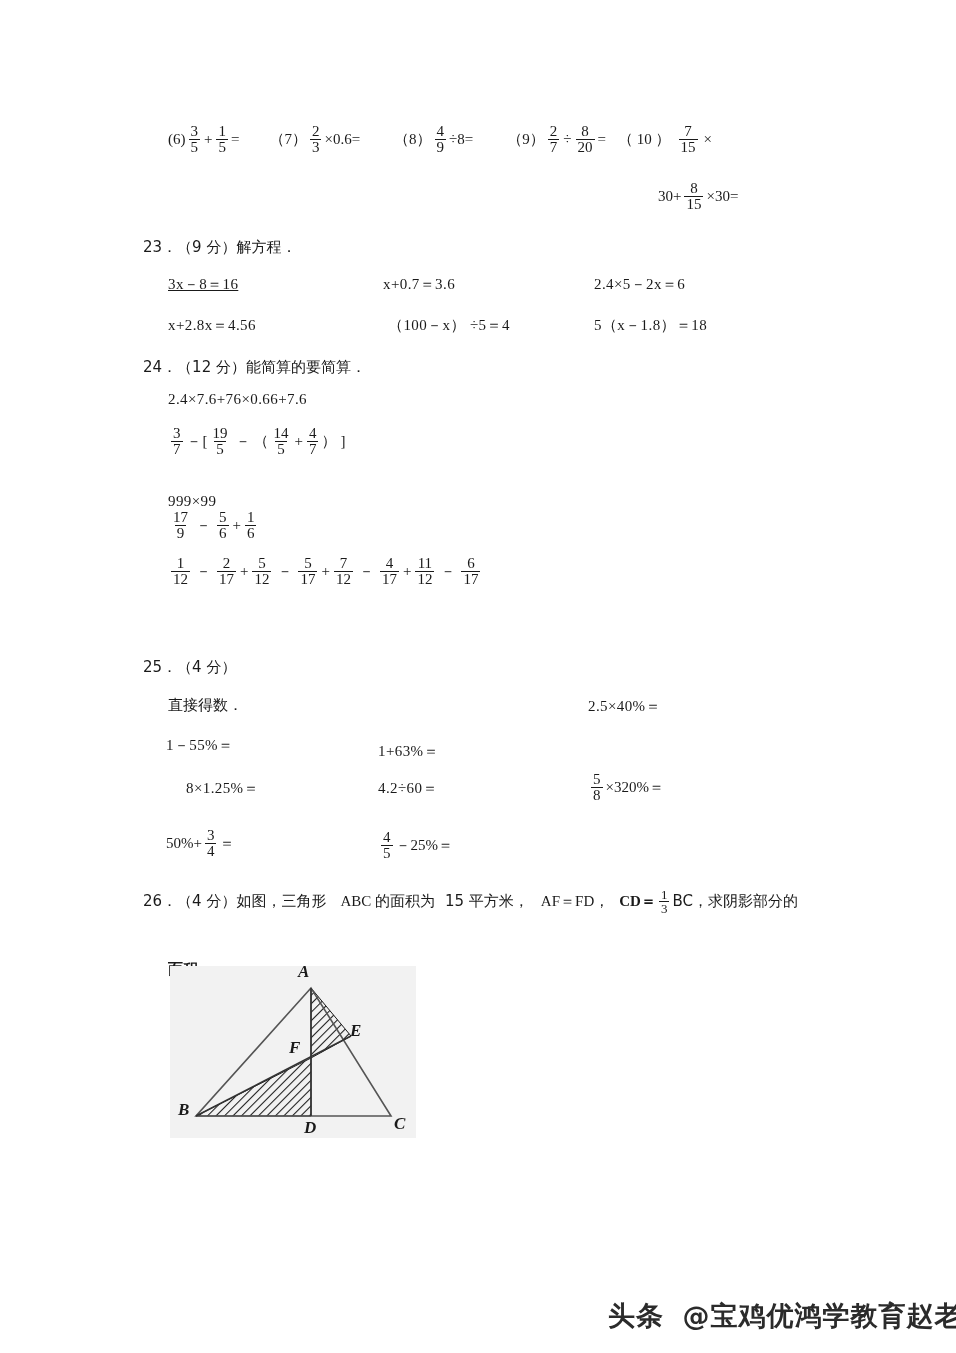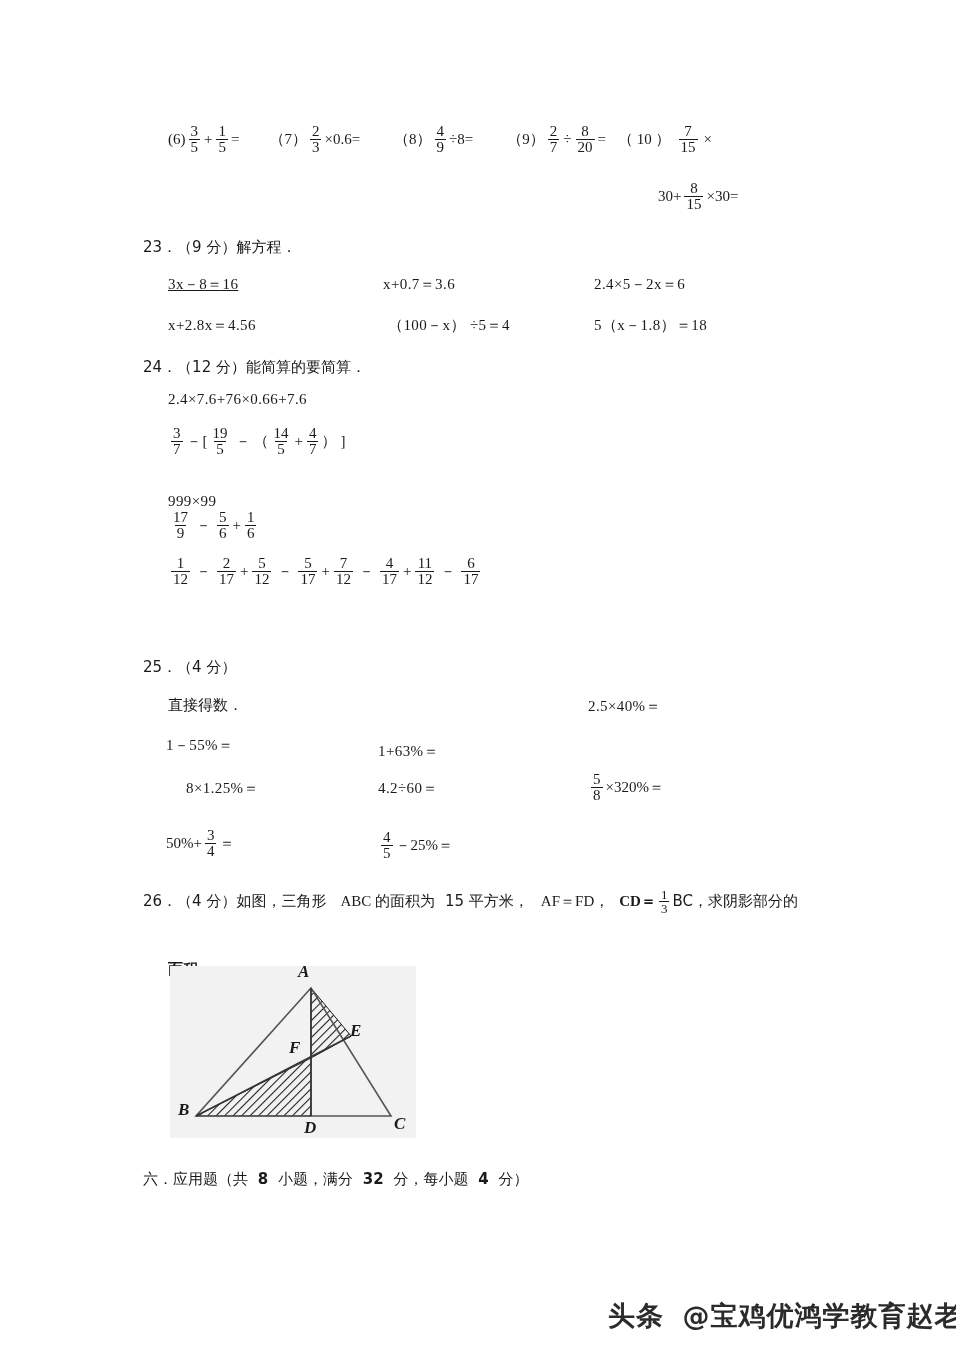--- a/index.html
+++ b/index.html
@@ -333,28 +333,19 @@
     </svg>
 
     <span class="fig-label" style="left:128px; top:-4px;">A</span>
     <span class="fig-label" style="left:8px; top:134px;">B</span>
     <span class="fig-label" style="left:224px; top:148px;">C</span>
     <span class="fig-label" style="left:134px; top:152px;">D</span>
     <span class="fig-label" style="left:180px; top:55px;">E</span>
     <span class="fig-label" style="left:119px; top:72px;">F</span>
   </div>
 
-  <div class="blk hdr" style="left:143px; top:1170px;">
-    <span>六．应用题（共</span>
-    <span class="bold" style="padding:0 5px;">8</span>
-    <span>小题，满分</span>
-    <span class="bold" style="padding:0 5px;">32</span>
-    <span>分，每小题</span>
-    <span class="bold" style="padding:0 5px;">4</span>
-    <span>分）</span>
-  </div>
 
   <div class="footer" style="left:608px; top:1298px;">
     <span>头条</span>
     <span class="at" style="padding-left:8px;">@宝鸡优鸿学教育赵老师</span>
   </div>
 
 </div>
 
 </body></html>

